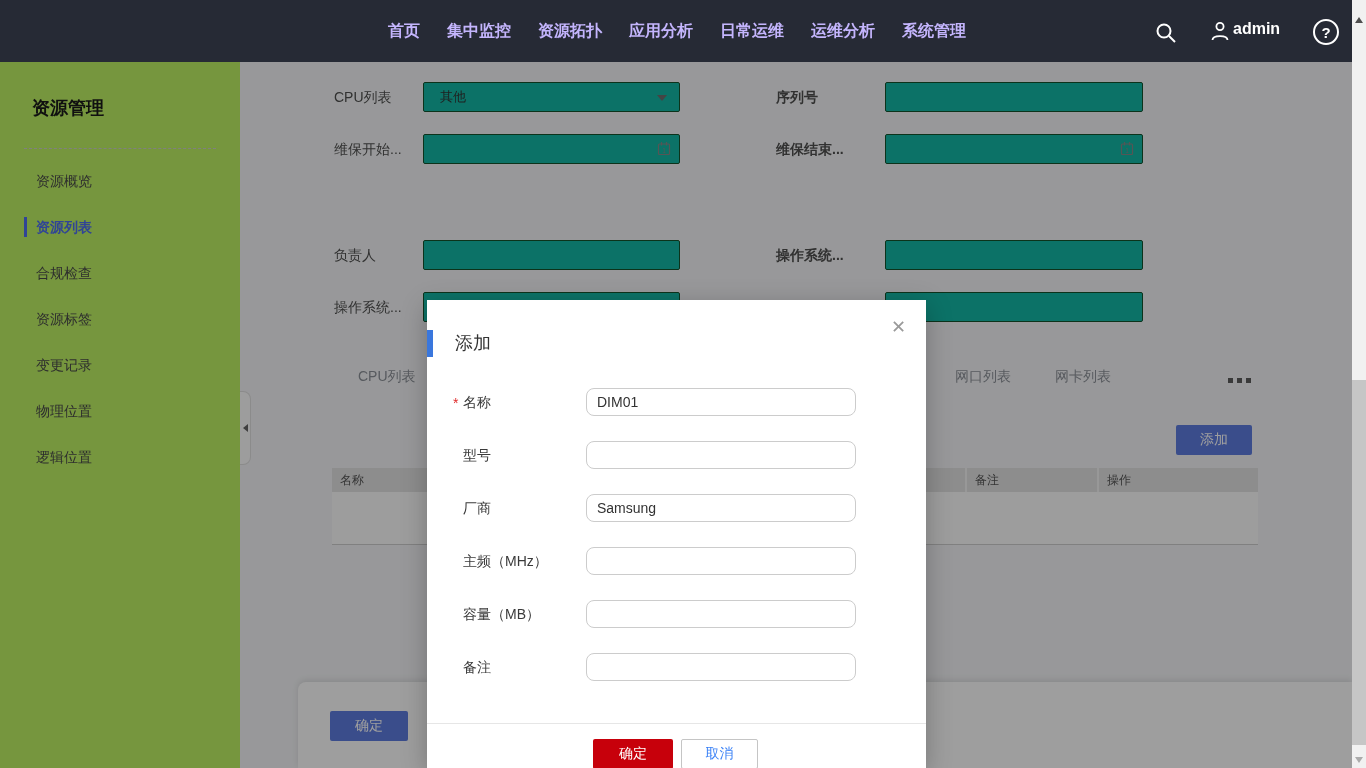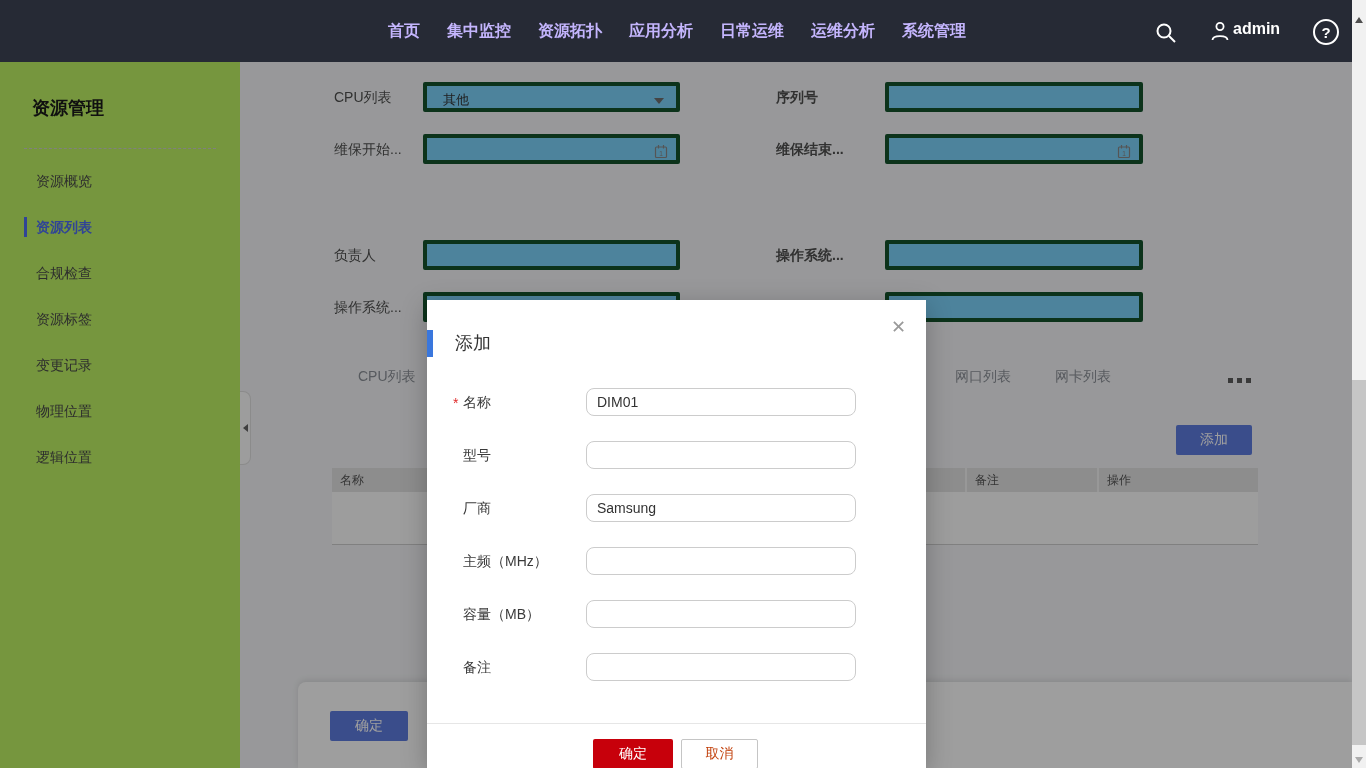--- a/index.html
+++ b/index.html
@@ -27,21 +27,21 @@
                      border:1px solid #e0e0e0; border-left:none; border-radius:0 8px 8px 0; z-index:2;
                      display:flex; align-items:center; justify-content:center; cursor:pointer; }
   .tri-left { width:0; height:0; border-top:4px solid transparent; border-bottom:4px solid transparent; border-right:5px solid #666; }
 
   
   .content-bg { position:absolute; left:240px; top:62px; width:1112px; height:706px; background:#f5f6f8; z-index:1; }
 
   .frow { position:absolute; left:0; width:1352px; height:30px; z-index:2; }
   .flabel { position:absolute; font-size:14px; color:#4f4f4f; line-height:30px; white-space:nowrap; }
   .flabel.lcol { left:334px; } .flabel.rcol { left:776px;font-weight:bold; }
-  .ctl { position:absolute; height:30px; background:#7dd3fc; border:4px solid #14532d; border-radius:2px; }
+  .ctl { position:absolute; height:30px; background:#14b8a6; border:1px solid #14532d; border-radius:2px; }
   .ctl.lcol { left:423px; width:257px; } .ctl.rcol { left:885px; width:258px; }
   .ctl input { width:100%; height:100%; border:none; outline:none; background:transparent; font-size:13px; color:#333; padding:0 8px;
                font-family:"Liberation Sans","DejaVu Sans",sans-serif; }
   .select-value { position:absolute; left:16px; top:0; line-height:28px; font-size:13px; color:#333; }
   .caret-down { position:absolute; right:12px; top:12px; width:0; height:0;
                 border-left:5px solid transparent; border-right:5px solid transparent; border-top:6px solid #6e6e6e; }
   .cal-icon { position:absolute; right:8px; top:6px; }
 
   .tab { position:absolute; top:368px; font-size:14px; color:#8d9199; z-index:2; cursor:pointer; white-space:nowrap; }
   .more-icon { position:absolute; left:1228px; top:378px; display:flex; gap:4px; z-index:2; cursor:pointer; }
@@ -71,21 +71,21 @@
   .modal-close { position:absolute; right:20px; top:18px; font-size:18px; color:#9a9a9a; cursor:pointer; line-height:18px; }
   .mrow { position:absolute; left:0; width:499px; height:28px; }
   .mlabel { position:absolute; left:36px; font-size:14px; color:#3a3a3a; line-height:28px; white-space:nowrap; }
   .mlabel.required::before { content:"*"; color:#e02b2b; margin-right:4px; font-size:14px; position:absolute; left:-10px; top:1px; }
   .minput { position:absolute; left:159px; width:270px; height:28px; background:#fff; border:1px solid #ccc; border-radius:8px; }
   .minput input { width:100%; height:100%; border:none; outline:none; background:transparent; font-size:14px; color:#333; padding:0 10px;
                   font-family:"Liberation Sans","DejaVu Sans",sans-serif; }
   .modal-footer { position:absolute; left:0; top:423px; width:499px; height:45px; border-top:1px solid #e6e6e6; background:#fff; }
   .modal-ok { position:absolute; left:166px; top:15px; width:80px; height:30px; background:#c7000b; color:#fff; font-size:14px;
               border:none; border-radius:2px; cursor:pointer; }
-  .modal-cancel { position:absolute; left:254px; top:15px; width:77px; height:30px; background:#fff; color:#c2410c; font-size:14px;
+  .modal-cancel { position:absolute; left:254px; top:15px; width:77px; height:30px; background:#fff; color:#3b82f6; font-size:14px;
                   border:1px solid #c5c5c5; border-radius:2px; cursor:pointer; }
 
   
   .scrollbar { position:absolute; right:0; top:0; width:14px; height:768px; background:#f1f1f1; z-index:40; }
   .sb-up { position:absolute; left:3px; top:17px; width:0; height:0; border-left:4px solid transparent; border-right:4px solid transparent; border-bottom:6px solid #4f4f4f; }
   .sb-down { position:absolute; left:3px; bottom:5px; width:0; height:0; border-left:4px solid transparent; border-right:4px solid transparent; border-top:6px solid #ababab; }
   .sb-thumb { position:absolute; left:0; top:380px; width:14px; height:365px; background:#c6c6c6; }
 </style>
 </head>
 <body>

